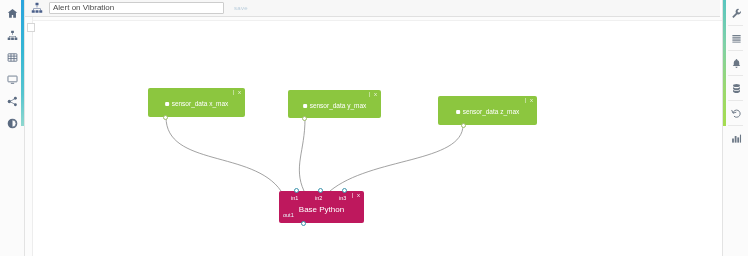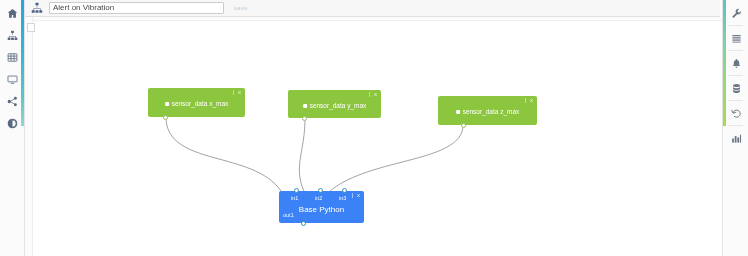--- a/index.html
+++ b/index.html
@@ -89,21 +89,21 @@
 
   svg.wires { position:absolute; left:0; top:0; width:100%; height:100%; pointer-events:none; }
 
   
   .node {
     position:absolute;
     border-radius:2px;
     color:#ffffff;
   }
   .node.src { background:#8cc63f; }
-  .node.proc { background:#3b82f6; }
+  .node.proc { background:#be185d; }
 
   .node-close {
     position:absolute; top:1px; right:3px;
     font-size:6px; color:rgba(255,255,255,.85);
     letter-spacing:1px;
     line-height:7px;
   }
   .node-title {
     font-size:6.5px;
     color:#ffffff;

